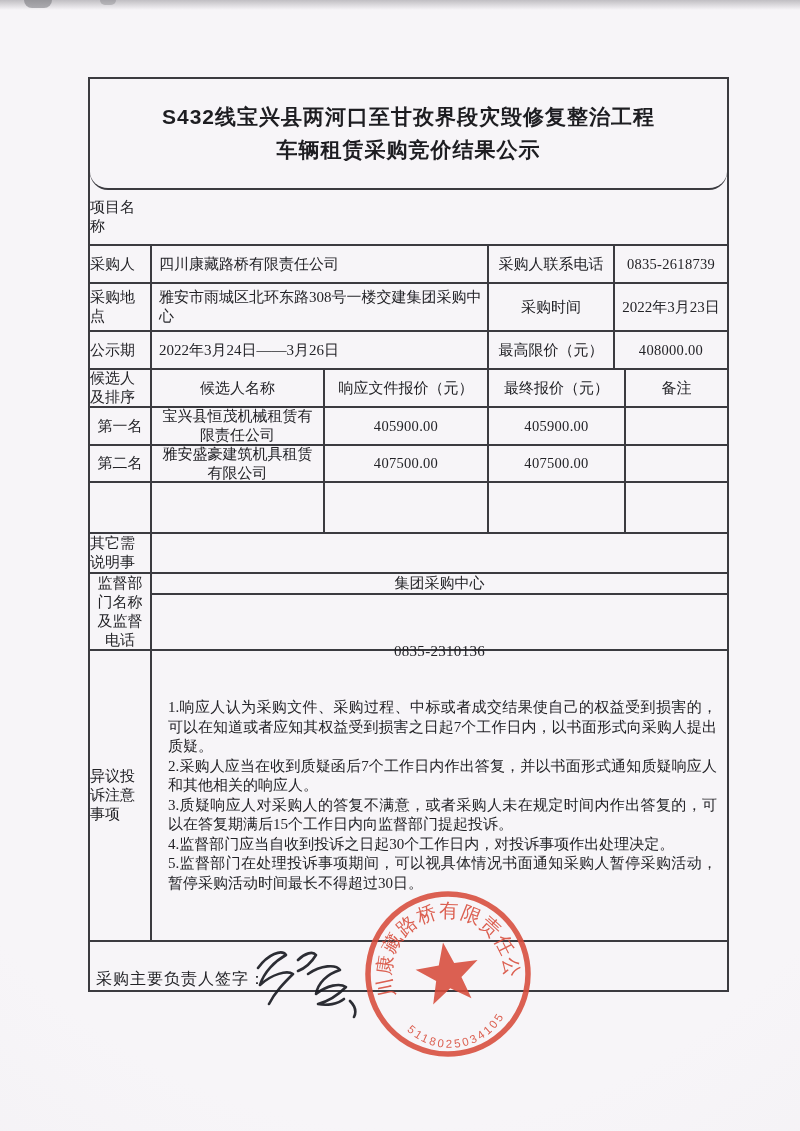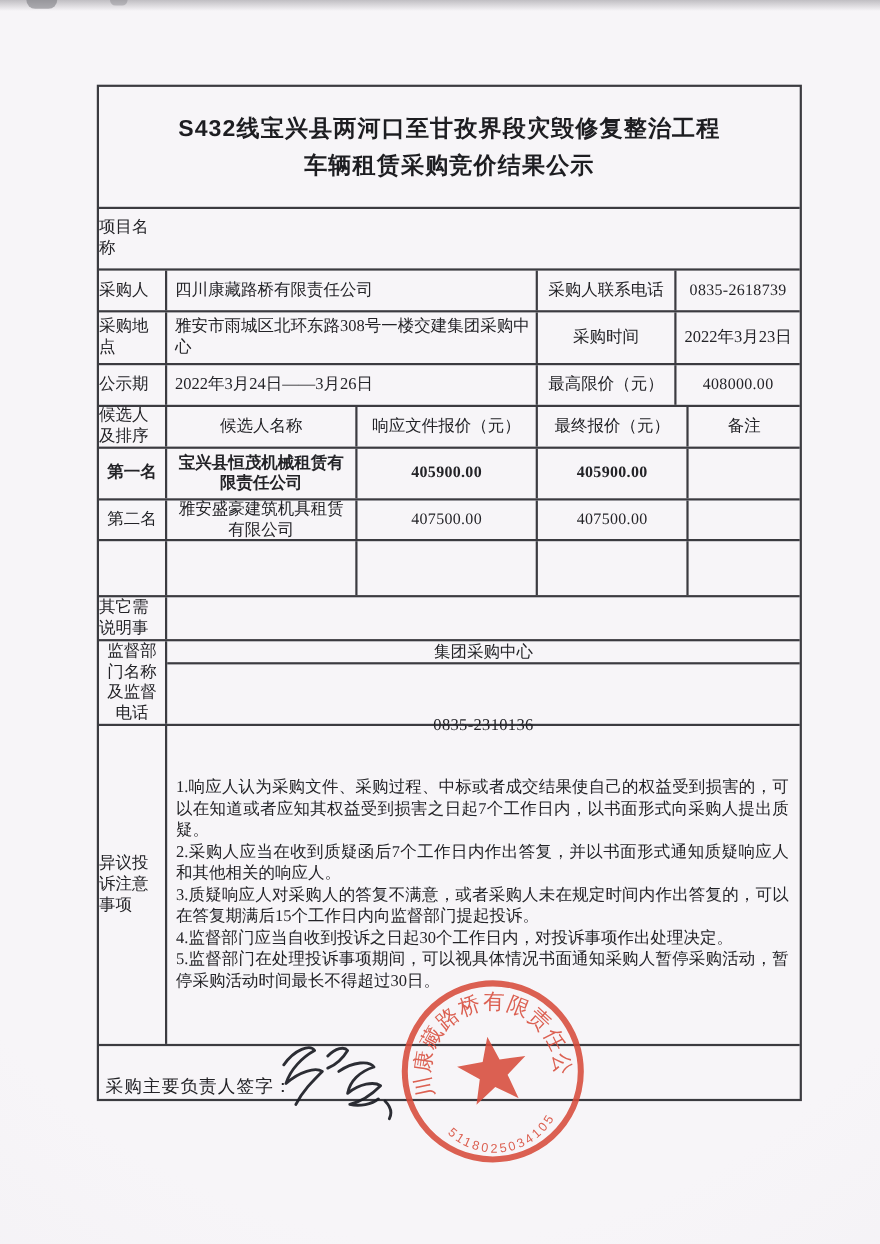--- a/index.html
+++ b/index.html
@@ -32,21 +32,21 @@
   }
   .row{display:flex;box-sizing:border-box;border-bottom:2px solid var(--bd);}
   .row:last-child{border-bottom:none;}
 
   .rh-title{height:111px;}
   .rh-project{height:56px;}
   .rh-purchaser{height:38px;}
   .rh-location{height:48px;}
   .rh-publicity{height:38px;}
   .rh-chead{height:38px;}
-  .rh-c1{height:47px;font-weight:bold;}
+  .rh-c1{height:38px;}
   .rh-c2{height:37px;justify-content:space-between;}
   .rh-cempty{height:51px;}
   .rh-other{height:40px;}
   .rh-super{height:77px;}
   .rh-objection{height:291px;}
   .rh-sign{height:48px;}
 
   .c{box-sizing:border-box;border-right:2px solid var(--bd);
      display:flex;align-items:center;justify-content:center;
      text-align:center;padding:2px 4px;font-size:15px;line-height:19px;}
@@ -60,29 +60,29 @@
   .cw-flabel{width:126px;flex:none;}
 
   .lab{justify-content:flex-start;text-align:left;padding-left:0;}
   .lab-c{justify-content:center;text-align:center;padding-left:4px;}
   .left{justify-content:flex-start;text-align:left;padding-left:7px;}
   .num{font-size:14.5px;letter-spacing:.3px;}
   .strong{font-weight:700;}
 
   .title-cell{flex-direction:column;align-items:center;justify-content:center;gap:5px;
     font-family:"Liberation Sans","DejaVu Sans",sans-serif;font-weight:700;
-    font-size:21px;letter-spacing:1px;color:#1d1d21;}
+    font-size:21px;letter-spacing:1px;color:#1d1d21;border-radius:18px;}
 
   .stack{flex:1;display:flex;flex-direction:column;box-sizing:border-box;gap:48px;}
   .srow{display:flex;align-items:center;justify-content:center;font-size:15px;box-sizing:border-box;}
   .s-top{height:37px;border-bottom:2px solid var(--bd);}
   .s-bot{flex:1;}
 
   .obj{flex-direction:column;align-items:flex-start;justify-content:center;
-       text-align:left;padding:8px 10px 8px 8px;}
+       text-align:left;padding:8px 10px 8px 16px;}
   .obj p{margin:0;font-size:15px;line-height:19.5px;text-align:justify;}
 
   .sig-row{align-items:flex-end;padding-left:6px;font-size:16px;}
   .sig-label{letter-spacing:1px;}
 
   .signature-svg{position:absolute;left:242px;top:938px;z-index:4;}
   .seal-svg{position:absolute;left:356px;top:882px;z-index:5;opacity:.87;}
 </style>
 </head>
 <body>

